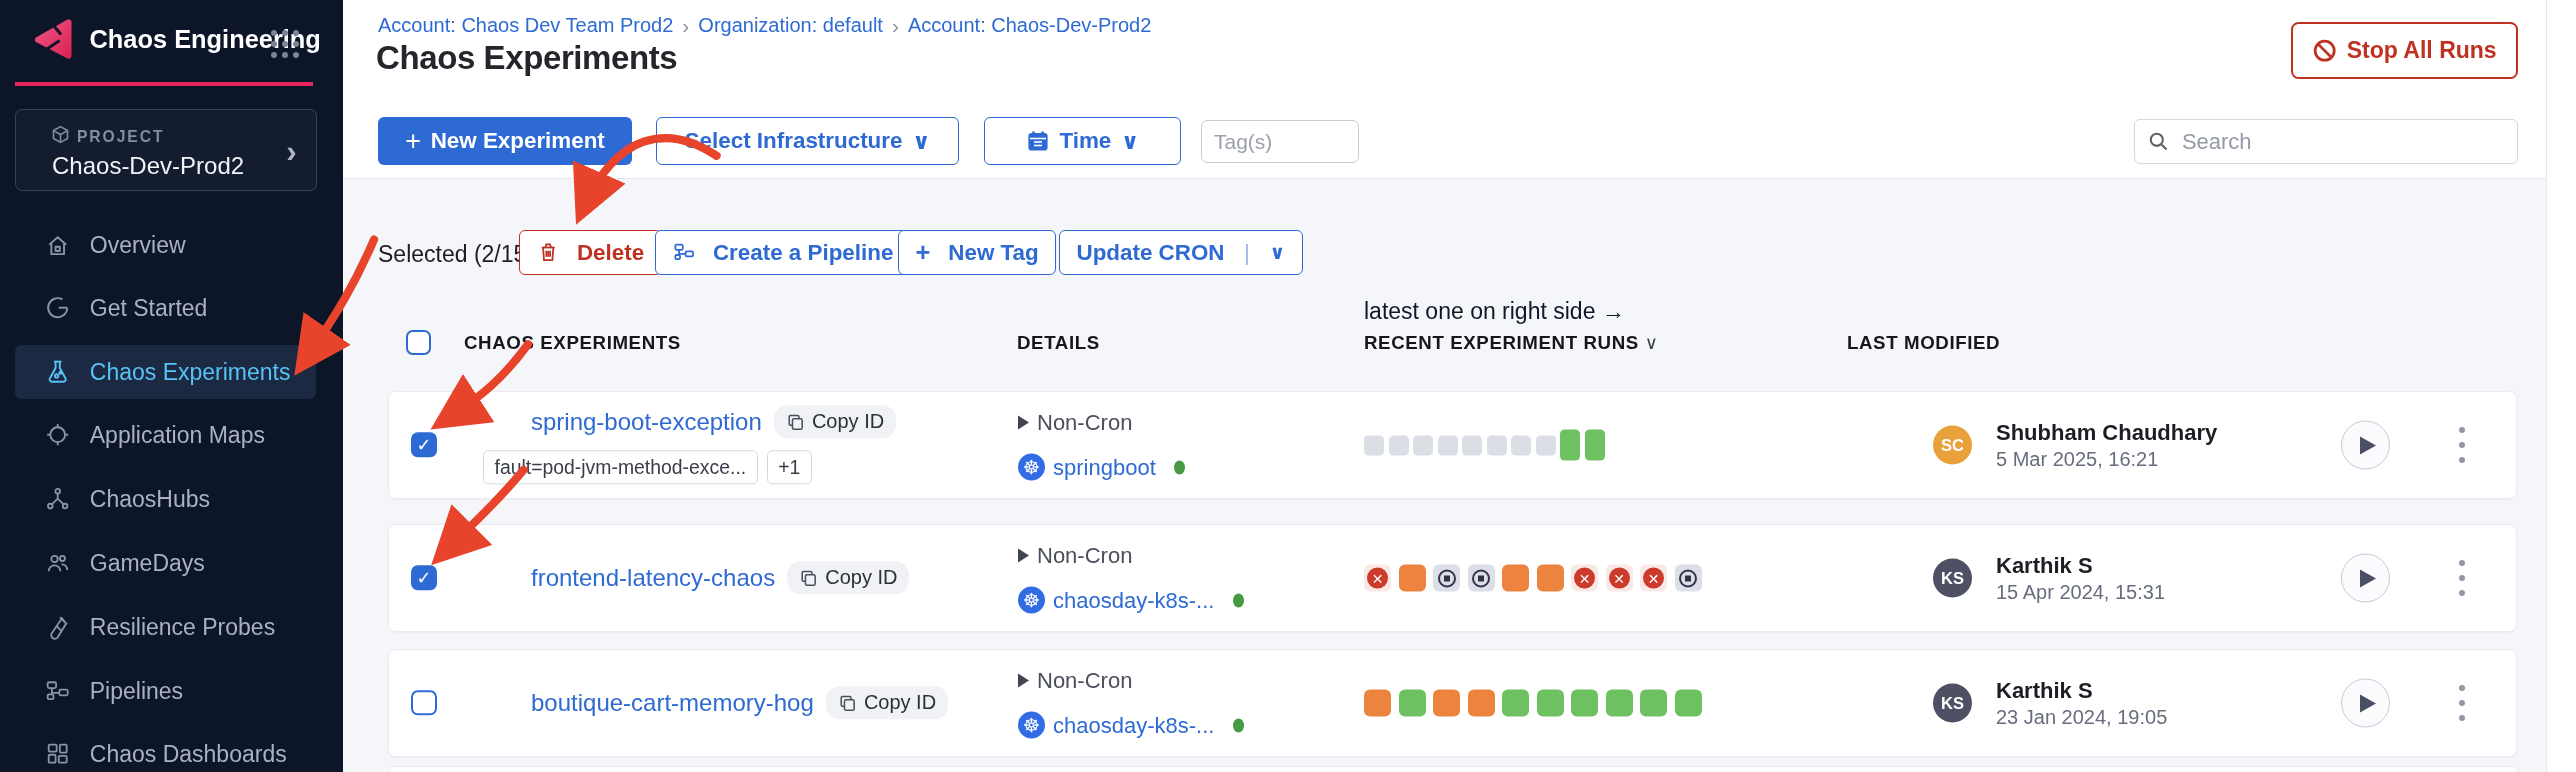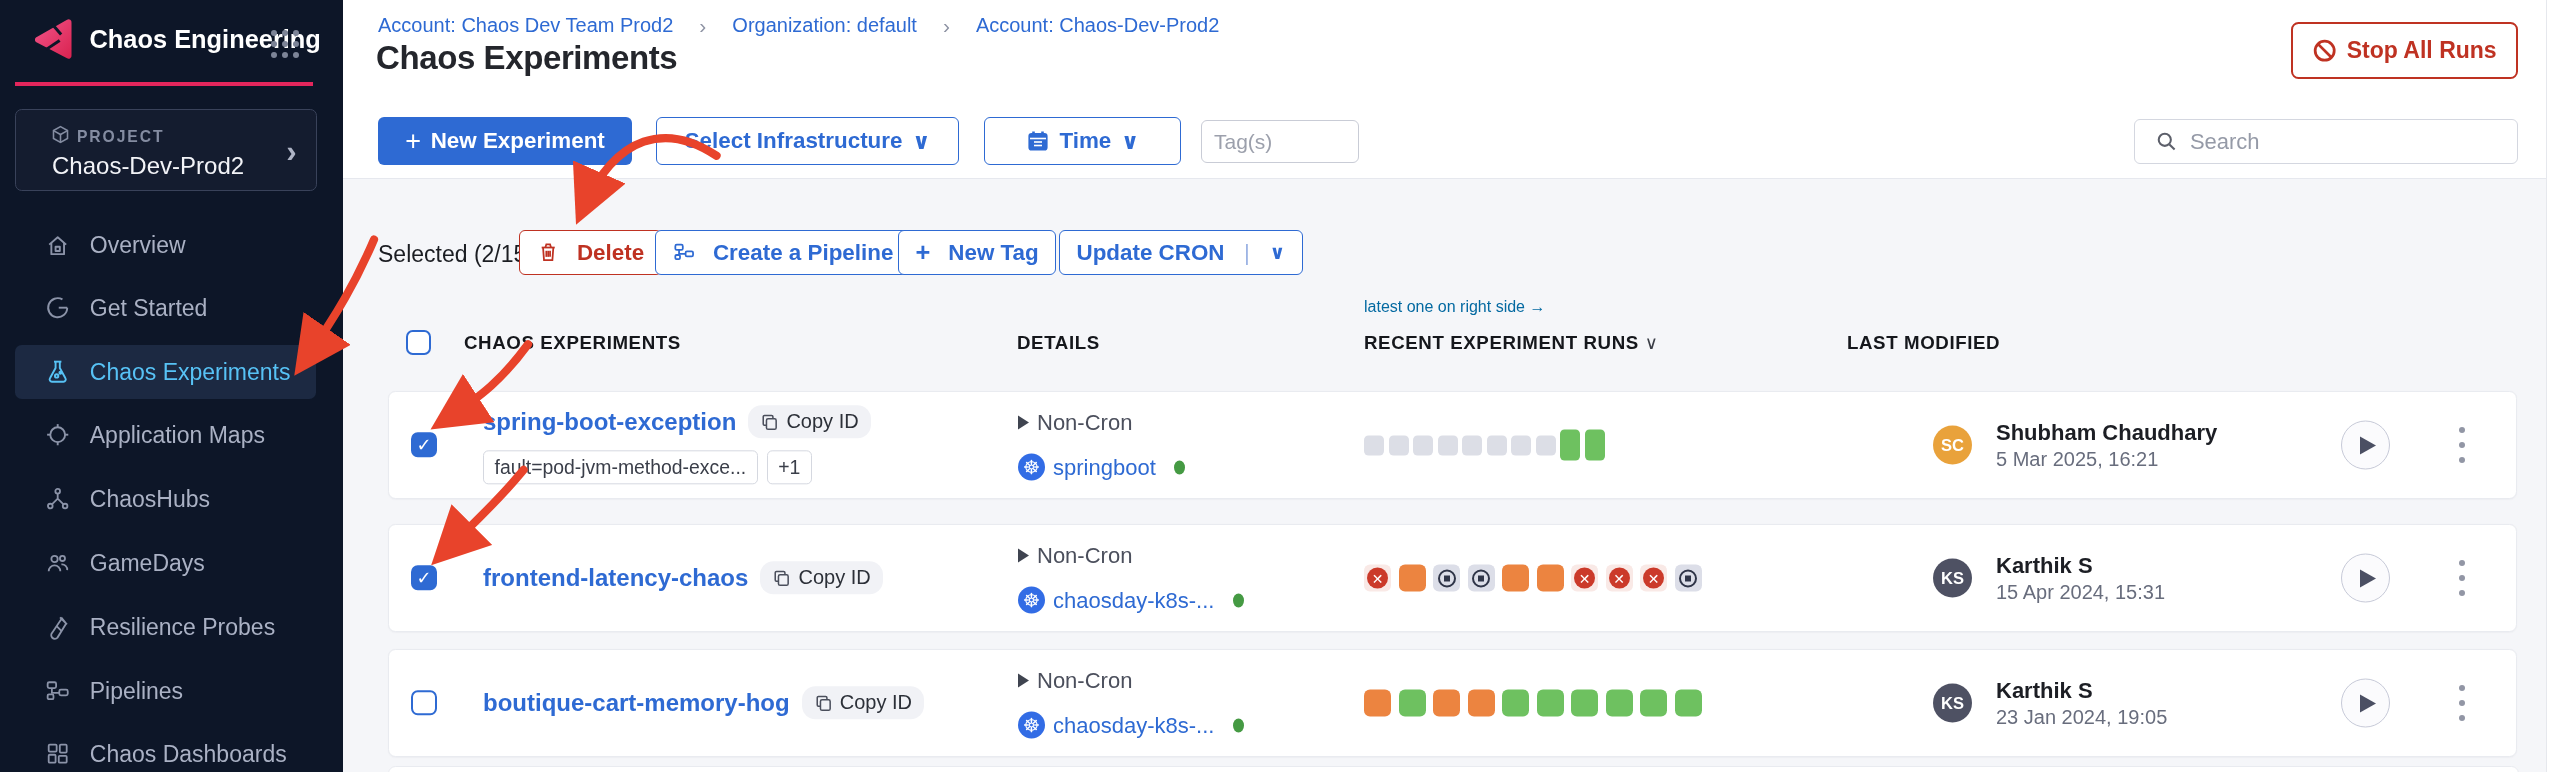--- a/index.html
+++ b/index.html
@@ -4,61 +4,61 @@
 <style>
   html,body{margin:0;padding:0;}
   body{font-family:"Liberation Sans","DejaVu Sans",sans-serif;}
   .app{position:relative;width:2576px;height:773px;background:#f5f6f9;overflow:hidden;}
   .abs{position:absolute;}
 
   
   .topband{position:absolute;left:343px;top:0;width:2204px;height:179px;background:#ffffff;border-bottom:1.5px solid #e6e8ee;box-sizing:border-box;}
   .right-gutter{position:absolute;left:2546px;top:0;width:30px;height:773px;background:#ffffff;border-left:0.7px solid #e6e8ed;box-sizing:border-box;}
 
-  .breadcrumb{position:absolute;left:378px;top:13.5px;font-size:20px;color:#2e6ad3;display:flex;align-items:center;gap:26px;white-space:nowrap;text-align:right;}
+  .breadcrumb{position:absolute;left:378px;top:13.5px;font-size:20px;color:#2e6ad3;display:flex;align-items:center;gap:9px;white-space:nowrap;text-align:right;}
   .crumb{color:#2e6ad3;cursor:pointer;}
   .crumb-sep{color:#8d92a3;font-size:21px;}
   .page-title{position:absolute;left:376px;top:39px;font-size:33px;font-weight:bold;color:#24262c;letter-spacing:-0.4px;}
 
   .stop-btn{position:absolute;left:2291px;top:22.4px;width:227px;height:57px;box-sizing:border-box;border:2.2px solid #bf3222;border-radius:7.5px;background:#fff;color:#bf3222;font-size:23px;font-weight:bold;display:flex;align-items:center;justify-content:center;gap:9px;cursor:pointer;}
 
   
   .btn{box-sizing:border-box;height:48px;border-radius:6px;display:flex;align-items:center;justify-content:center;gap:9.7px;font-size:22.4px;font-weight:bold;cursor:pointer;white-space:nowrap;}
   .btn-primary{background:#2e6ad3;color:#fff;border:none;}
   .btn-outline{background:#fff;color:#2e6ad3;border:1.9px solid #2e6ad3;}
   .new-exp{position:absolute;left:378px;top:117px;width:254px;}
   .sel-infra{position:absolute;left:656px;top:117px;width:303px;}
   .time-btn{position:absolute;left:984px;top:117px;width:197px;}
   .tags-input{position:absolute;left:1201px;top:120px;width:158px;height:43px;box-sizing:border-box;border:1.5px solid #c9ccd6;border-radius:6px;font-size:21px;color:#5c5f6a;padding:0 12px;outline:none;font-family:inherit;background:#fff;}
   .tags-input::placeholder{color:#9ca0ac;}
-  .search-wrap{position:absolute;left:2134px;top:119px;width:384px;height:45px;box-sizing:border-box;border:1.5px solid #d4d7e0;border-radius:6px;background:#fff;display:flex;align-items:center;padding:0 20px;gap:10.5px;}
+  .search-wrap{position:absolute;left:2134px;top:119px;width:384px;height:45px;box-sizing:border-box;border:1.5px solid #d4d7e0;border-radius:6px;background:#fff;display:flex;align-items:center;padding:0 12px;gap:10.5px;}
   .search-wrap input{border:none;outline:none;flex:1;font-size:22px;color:#3a3d46;font-family:inherit;background:transparent;}
   .search-wrap input::placeholder{color:#959aa7;}
 
   
   .sel-text{position:absolute;left:378px;top:241px;font-size:23px;color:#1b1d22;}
   .sbtn{position:absolute;top:230px;height:45px;border-radius:6px;background:#fff;display:flex;align-items:center;gap:18px;padding:0 16.5px;font-size:22.4px;font-weight:bold;box-sizing:border-box;cursor:pointer;white-space:nowrap;}
   .sbtn-red{border:1.9px solid #bf3222;color:#bf3222;left:519px;}
   .sbtn-blue{border:1.9px solid #2e6ad3;color:#2e6ad3;}
   .cron-sep{color:#9db4e4;font-weight:normal;font-size:22.4px;margin:0 1.5px;}
 
   
-  .runs-note{position:absolute;left:1364px;top:298px;font-size:16px;color:#0369a1;}
+  .runs-note{position:absolute;left:1364px;top:298px;font-size:23px;color:#0f172a;}
   .th{position:absolute;top:332px;font-size:18.7px;font-weight:bold;color:#15171c;letter-spacing:0.6px;white-space:nowrap;}
   .th .chev{font-weight:normal;color:#3a3d46;margin-left:6px;font-size:18px;}
 
   .checkbox{width:25.4px;height:25.4px;box-sizing:border-box;border:2.2px solid #2e6ad3;border-radius:6.7px;background:#fff;display:flex;align-items:center;justify-content:center;cursor:pointer;}
   .checkbox.checked{background:#2e6ad3;border-color:#2e6ad3;color:#fff;font-size:18px;font-weight:bold;}
 
   
   .card{position:absolute;left:388px;width:2129px;height:108px;background:#fff;border:0.7px solid #e9ebf0;border-radius:7.5px;box-sizing:border-box;box-shadow:0 0.7px 1.5px rgba(40,48,70,.04);}
   .card .cb{position:absolute;left:22.4px;top:50%;transform:translateY(-50%);}
   .name-block{position:absolute;left:94px;top:50%;transform:translateY(-50%);}
   .name-line{display:flex;align-items:center;gap:12px;}
-  .exp-name{font-size:24px;font-weight:bold;color:#2e6ad3;cursor:pointer;white-space:nowrap;}
+  .exp-name{font-size:24px;font-weight:normal;color:#2e6ad3;cursor:pointer;white-space:nowrap;margin-left:48px;}
   .copy-chip{display:flex;align-items:center;gap:6.7px;background:#f1f2f6;border-radius:13.5px;padding:5.2px 12px;font-size:20px;color:#2c3038;cursor:pointer;}
   .tag-line{display:flex;align-items:center;gap:9px;margin-top:12px;}
   .tag-pill{border:1.5px solid #d5d8e0;border-radius:5.2px;padding:4.5px 10.5px;font-size:19.4px;color:#3a3e49;background:#fff;white-space:nowrap;}
   .details{position:absolute;left:629px;top:50%;transform:translateY(-50%);display:flex;flex-direction:column;gap:18px;}
   .det-line{display:flex;align-items:center;gap:8px;font-size:22px;color:#4b4f5c;text-align:right;}
   .tri{width:0;height:0;border-left:11.2px solid #3f4450;border-top:7.5px solid transparent;border-bottom:7.5px solid transparent;}
   .k8s{width:27px;height:27px;border-radius:50%;background:#326ce5;color:#fff;display:flex;align-items:center;justify-content:center;font-size:19.4px;}
   .infra-link{color:#2e6ad3;cursor:pointer;white-space:nowrap;}
   .green-dot{width:11.2px;height:14px;border-radius:50%;background:#459a43;margin-left:10.5px;}
   .runs{position:absolute;left:975px;top:50%;transform:translateY(-50%);display:flex;align-items:center;gap:4.5px;}

